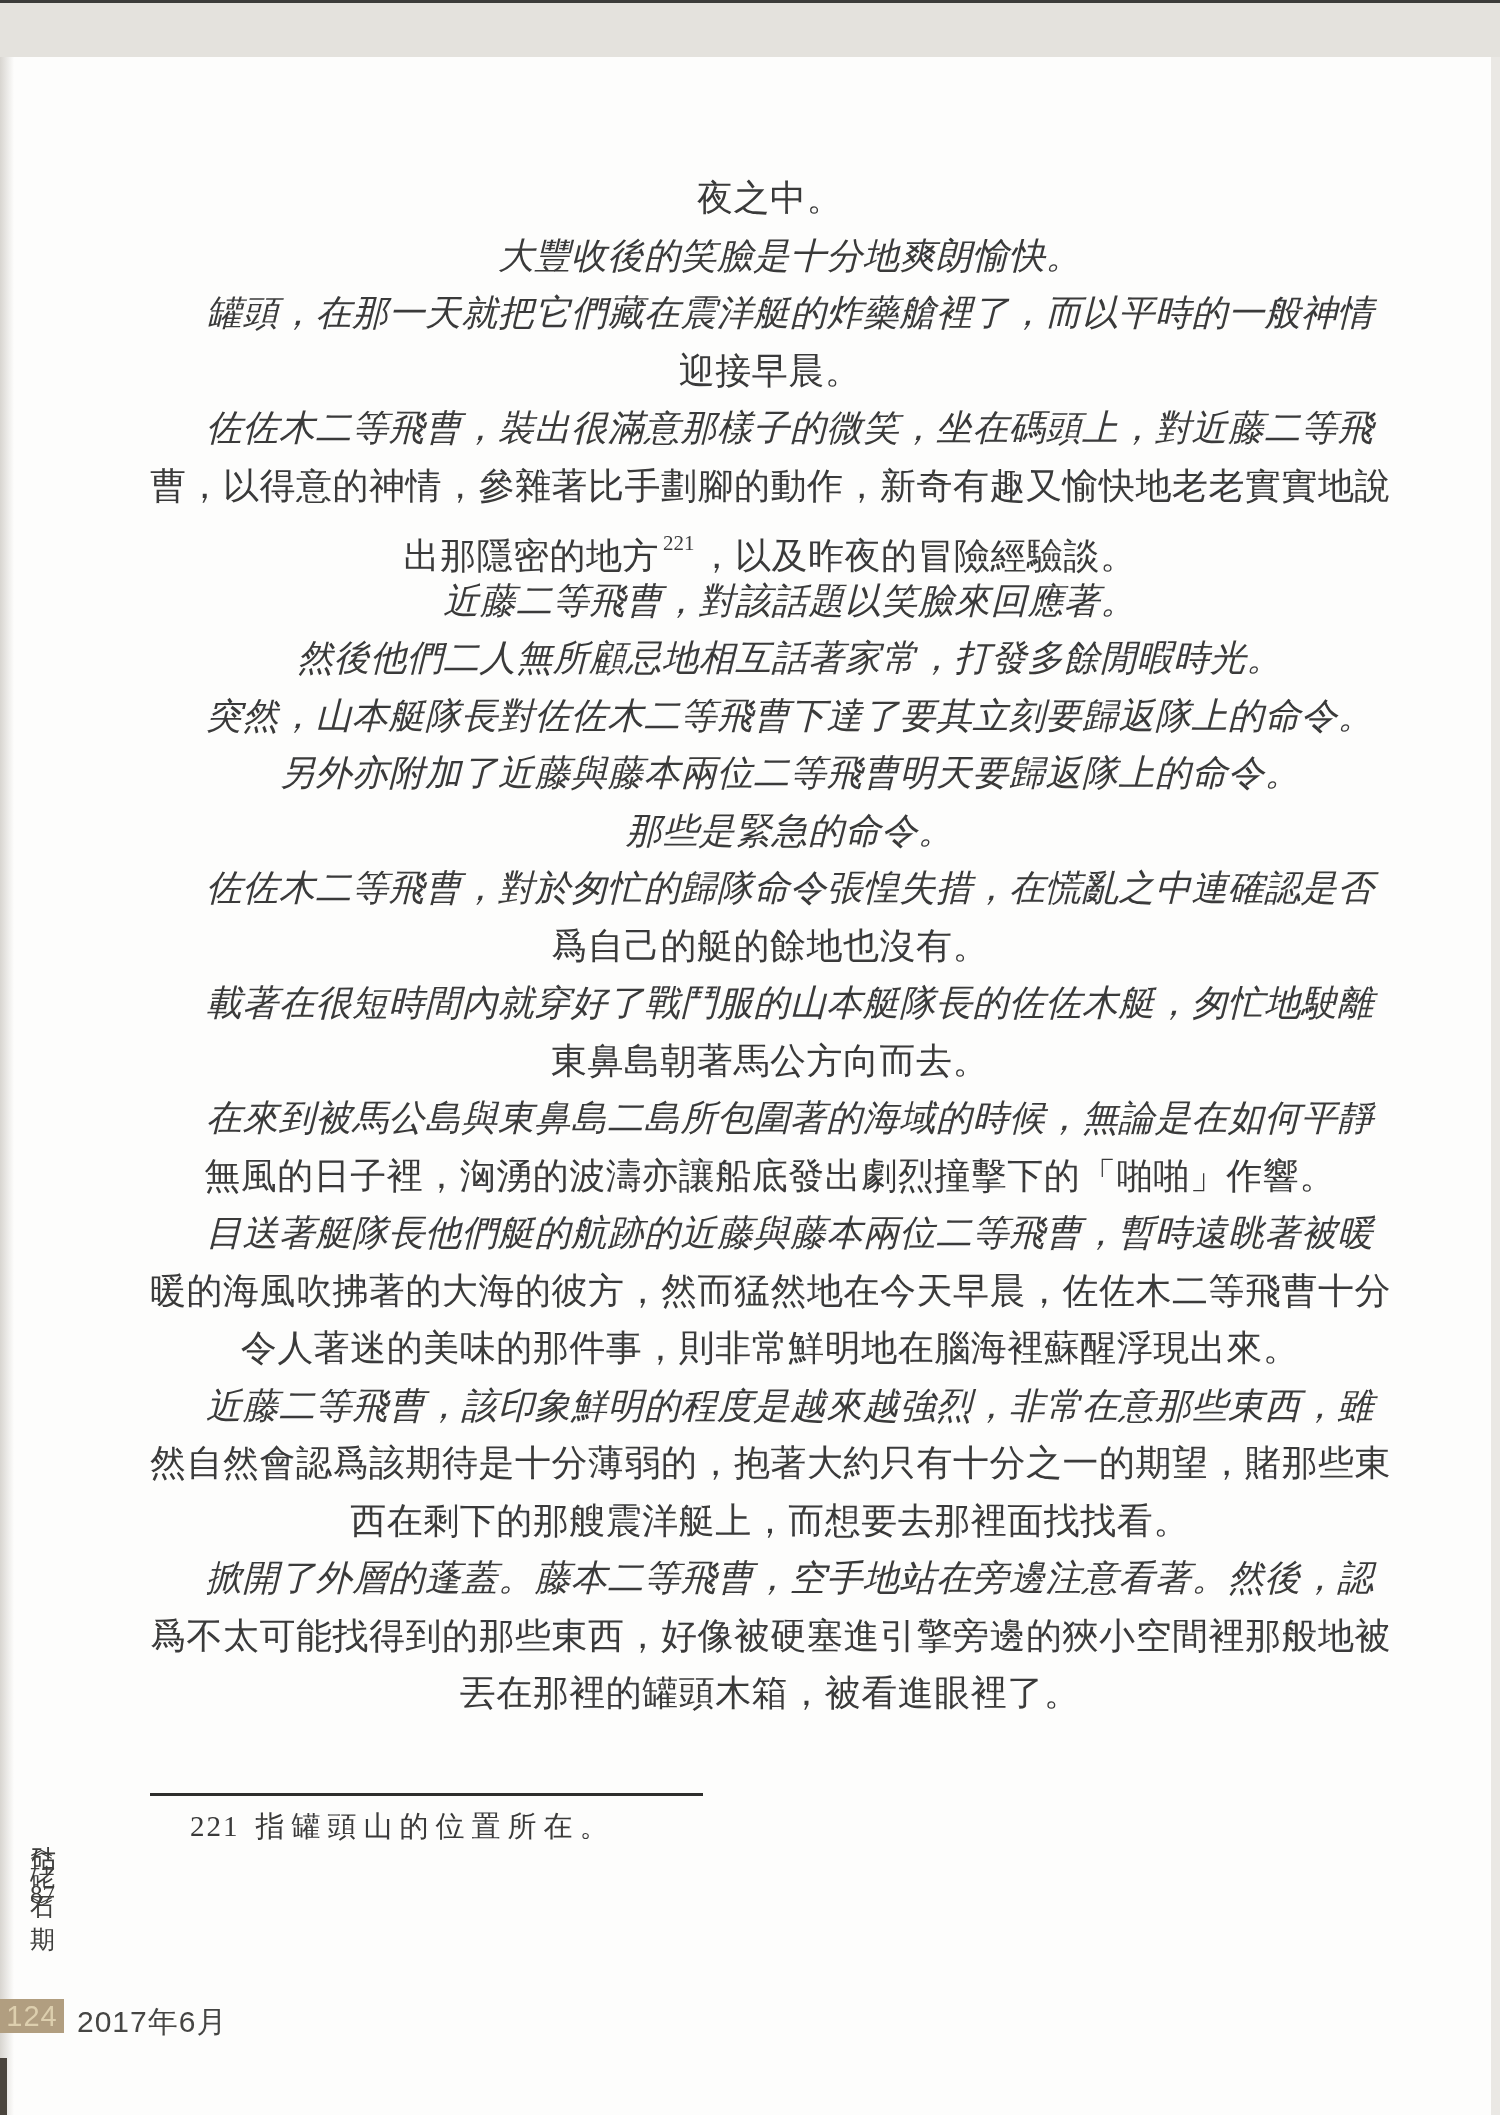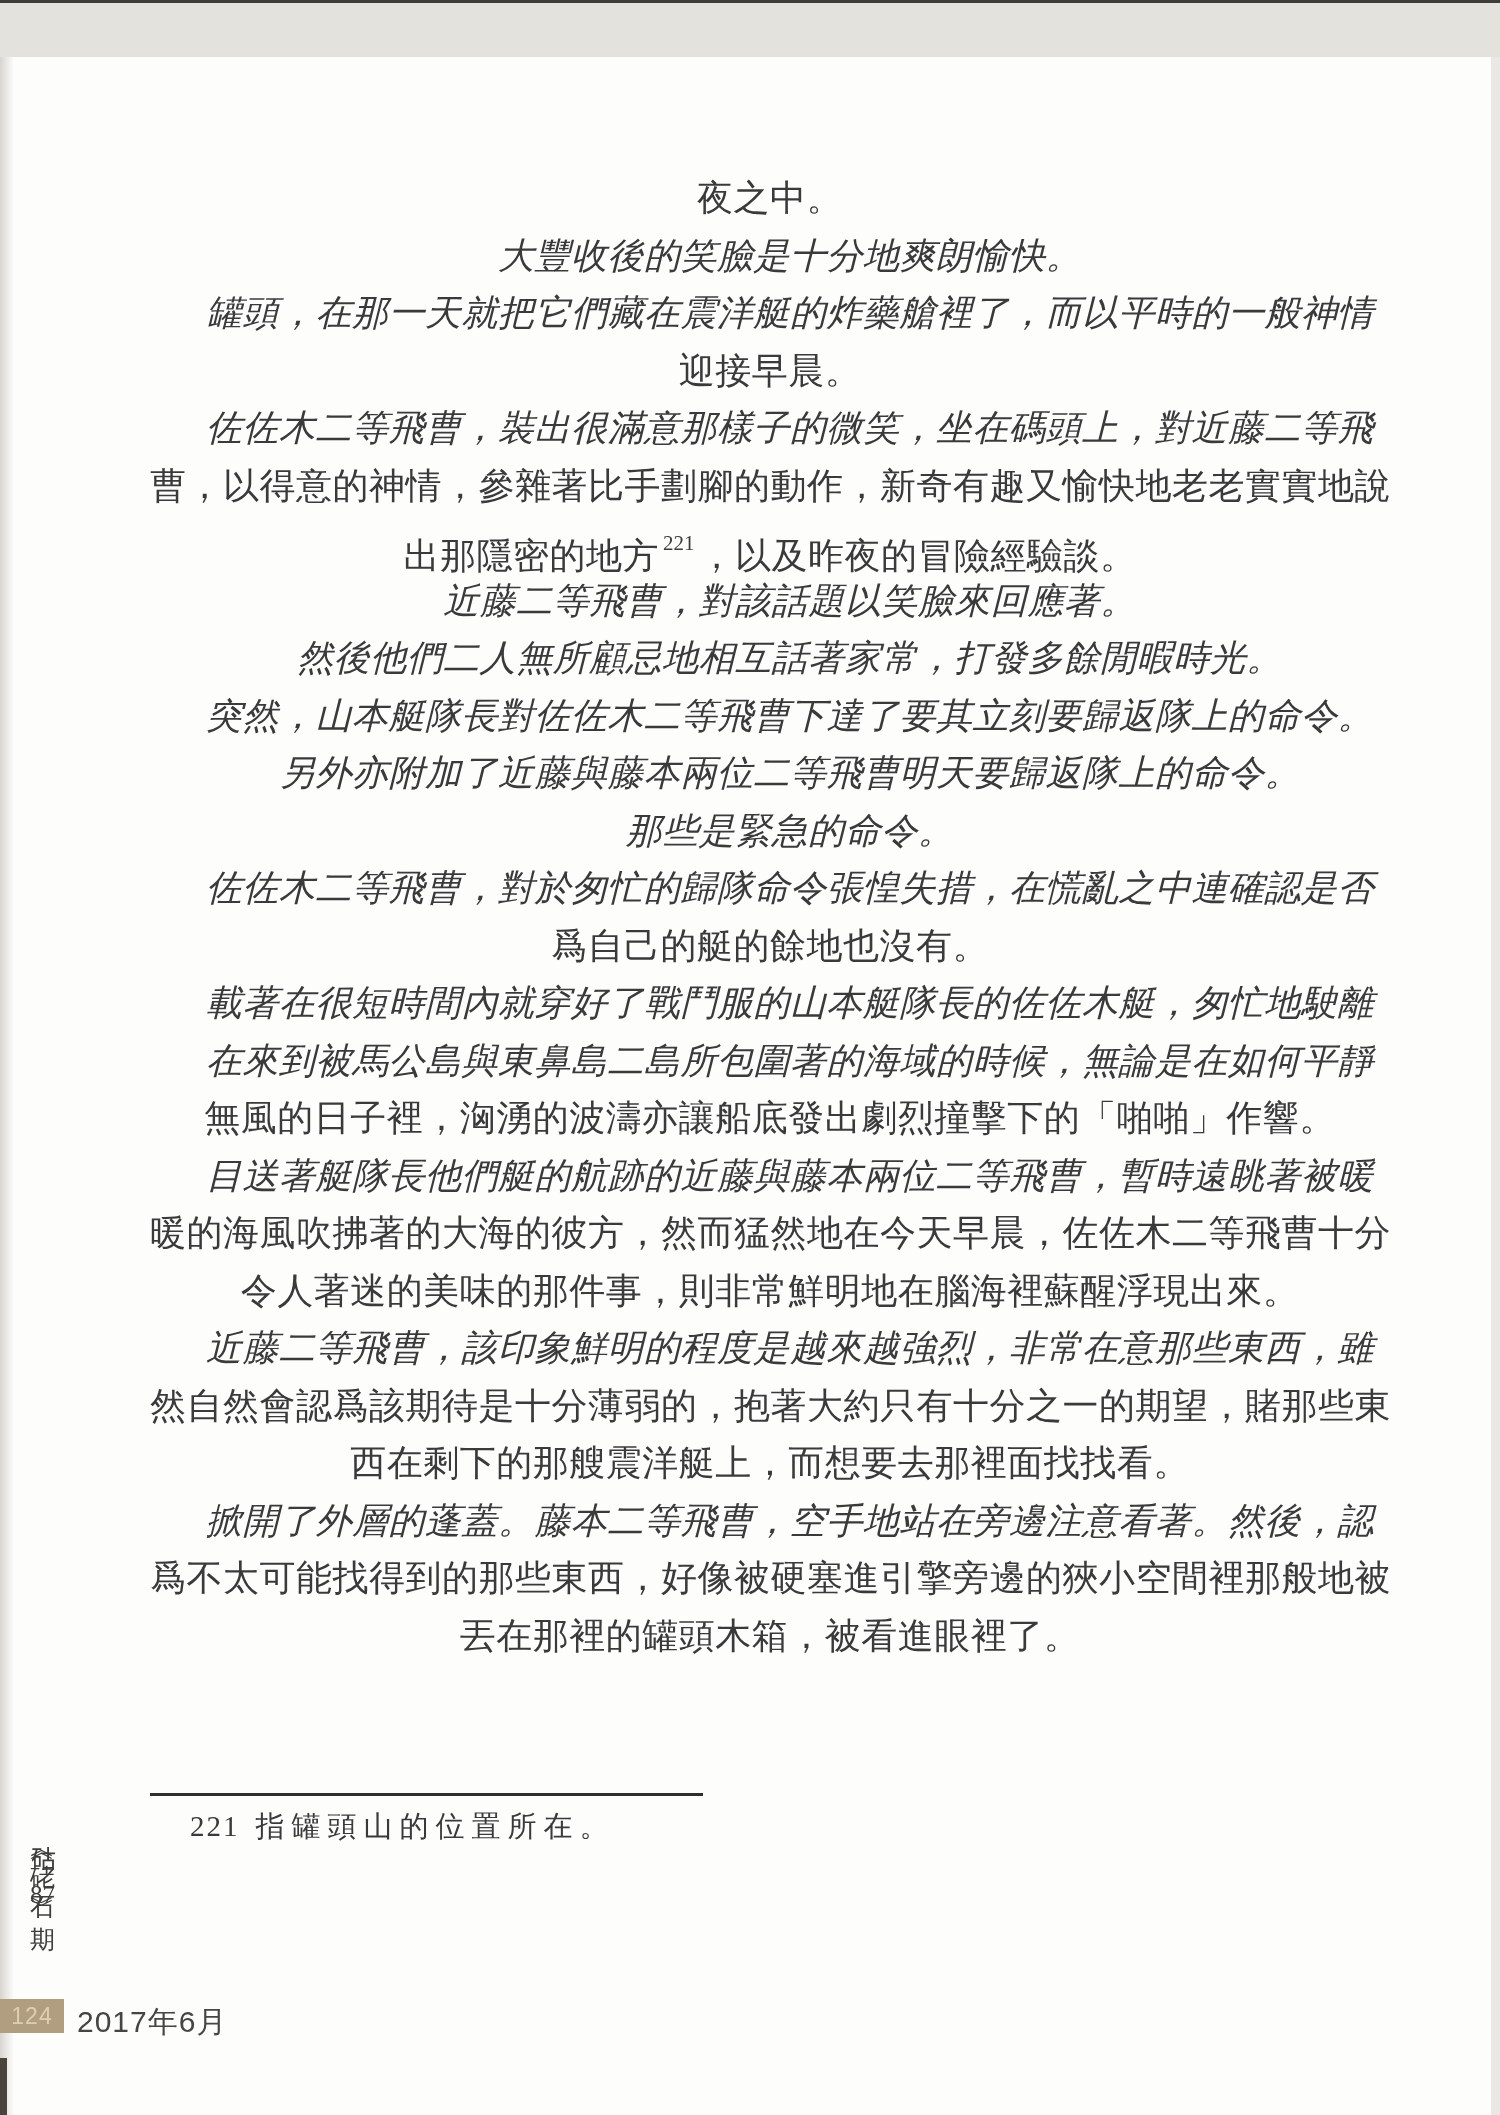--- a/index.html
+++ b/index.html
@@ -37,21 +37,21 @@
   .journal-title{
     position:absolute;left:26px;top:1842px;height:170px;
     writing-mode:vertical-rl;text-orientation:upright;
     font-size:25px;letter-spacing:3px;color:#3d3d3b;
   }
   .journal-title .digits{text-combine-upright:all;letter-spacing:0;}
   .page-badge{
     position:absolute;left:0;top:1999px;width:64px;height:34px;
     background:#b19e80;color:#ddcfae;
     font-family:"Liberation Sans","DejaVu Sans",sans-serif;
-    font-size:23px;line-height:34px;text-align:center;letter-spacing:1px;
+    font-size:29px;line-height:34px;text-align:center;letter-spacing:1px;
   }
   .issue-date{
     position:absolute;left:77px;top:2002px;
     font-family:"Liberation Sans","DejaVu Sans",sans-serif;
     font-size:30px;color:#454543;letter-spacing:1px;
   }
 </style>
 </head>
 <body>
 
@@ -70,20 +70,21 @@
     <div class="line"><span>曹，以得意的神情，參雜著比手劃腳的動作，新奇有趣又愉快地老老實實地說</span></div>
     <div class="line"><span>出那隱密的地方</span><sup class="fn-ref">221</sup><span>，以及昨夜的冒險經驗談。</span></div>
     <div class="line indent"><span>近藤二等飛曹，對該話題以笑臉來回應著。</span></div>
     <div class="line indent"><span>然後他們二人無所顧忌地相互話著家常，打發多餘閒暇時光。</span></div>
     <div class="line indent"><span>突然，山本艇隊長對佐佐木二等飛曹下達了要其立刻要歸返隊上的命令。</span></div>
     <div class="line indent"><span>另外亦附加了近藤與藤本兩位二等飛曹明天要歸返隊上的命令。</span></div>
     <div class="line indent"><span>那些是緊急的命令。</span></div>
     <div class="line indent"><span>佐佐木二等飛曹，對於匆忙的歸隊命令張惶失措，在慌亂之中連確認是否</span></div>
     <div class="line"><span>爲自己的艇的餘地也沒有。</span></div>
     <div class="line indent"><span>載著在很短時間內就穿好了戰鬥服的山本艇隊長的佐佐木艇，匆忙地駛離</span></div>
+    <div class="line"><span>東鼻島朝著馬公方向而去。</span></div>
     <div class="line indent"><span>在來到被馬公島與東鼻島二島所包圍著的海域的時候，無論是在如何平靜</span></div>
     <div class="line"><span>無風的日子裡，洶湧的波濤亦讓船底發出劇烈撞擊下的「啪啪」作響。</span></div>
     <div class="line indent"><span>目送著艇隊長他們艇的航跡的近藤與藤本兩位二等飛曹，暫時遠眺著被暖</span></div>
     <div class="line"><span>暖的海風吹拂著的大海的彼方，然而猛然地在今天早晨，佐佐木二等飛曹十分</span></div>
     <div class="line"><span>令人著迷的美味的那件事，則非常鮮明地在腦海裡蘇醒浮現出來。</span></div>
     <div class="line indent"><span>近藤二等飛曹，該印象鮮明的程度是越來越強烈，非常在意那些東西，雖</span></div>
     <div class="line"><span>然自然會認爲該期待是十分薄弱的，抱著大約只有十分之一的期望，賭那些東</span></div>
     <div class="line"><span>西在剩下的那艘震洋艇上，而想要去那裡面找找看。</span></div>
     <div class="line indent"><span>掀開了外層的蓬蓋。藤本二等飛曹，空手地站在旁邊注意看著。然後，認</span></div>
     <div class="line"><span>爲不太可能找得到的那些東西，好像被硬塞進引擎旁邊的狹小空間裡那般地被</span></div>

